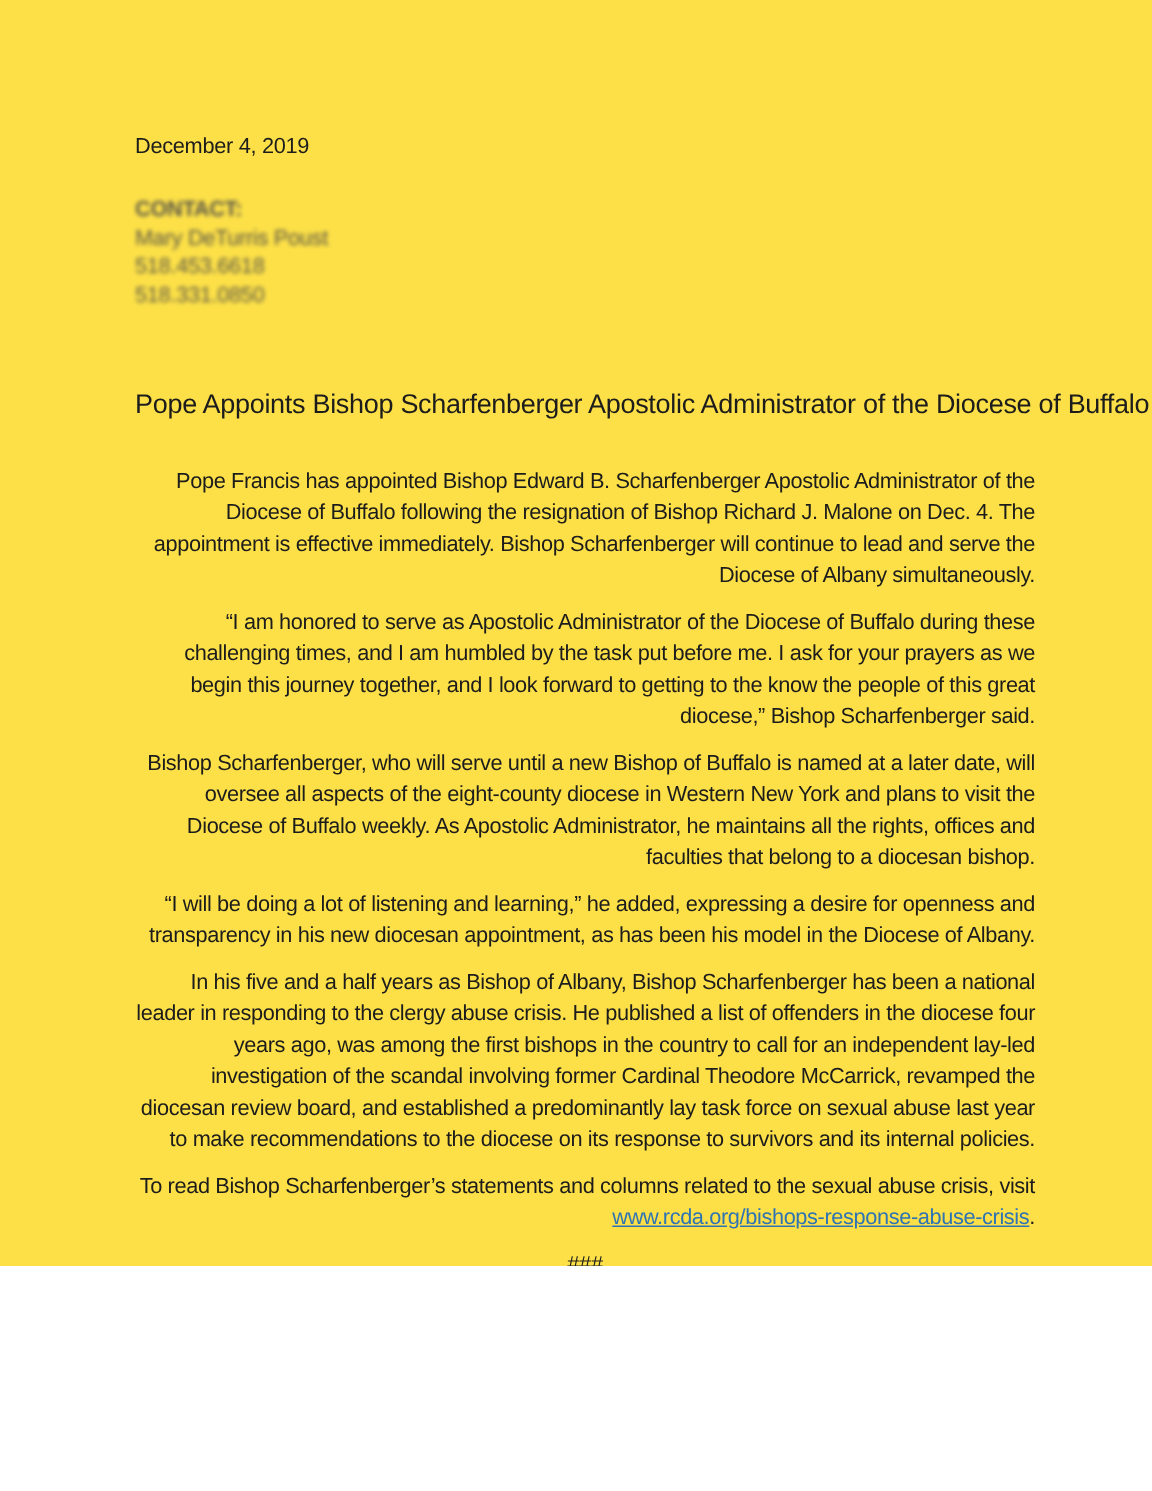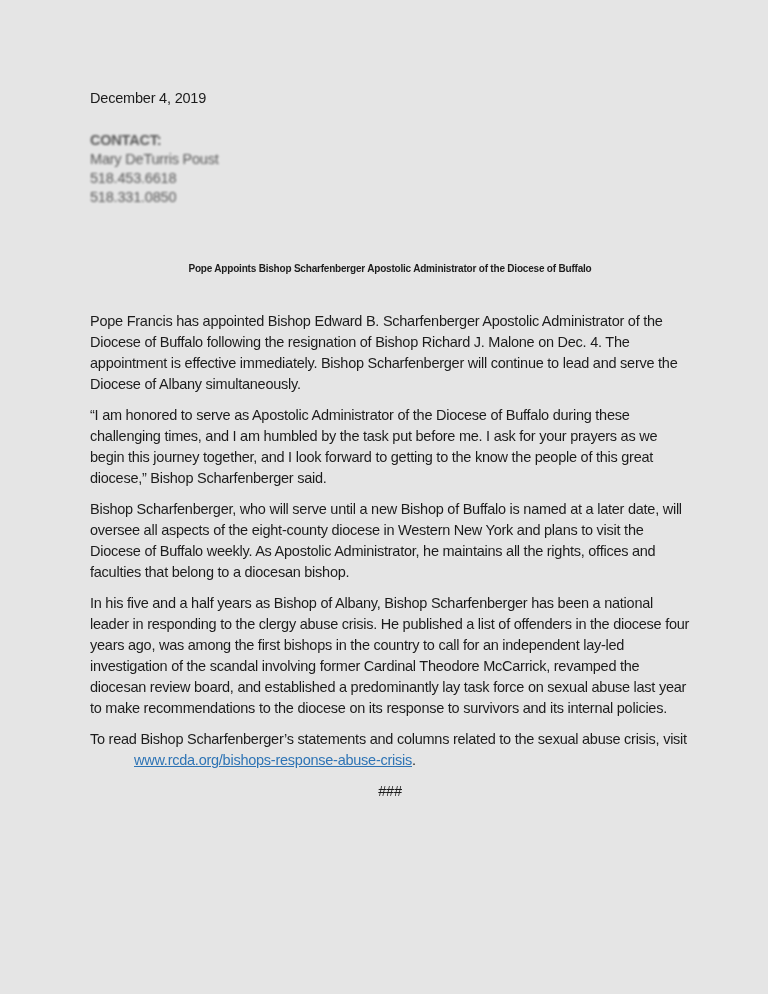--- a/index.html
+++ b/index.html
@@ -3,22 +3,22 @@
 <meta charset="utf-8">
 <style>
   html, body {
     margin: 0;
     padding: 0;
     background: #ffffff;
   }
   .page {
     position: relative;
     width: 768px;
-    height: 994px;
-    background: #e5e5e5;
+    height: 844px;
+    background: #fde047;
     overflow: hidden;
     font-family: "Liberation Sans", sans-serif;
     color: #1c1c1c;
   }
   .content {
     position: absolute;
     left: 90px;
     top: 88px;
     width: 600px;
   }
@@ -35,36 +35,36 @@
     color: #4a4a4a;
     filter: blur(1.3px);
     opacity: 0.9;
     margin: 0;
   }
   .contact-label {
     font-weight: bold;
   }
   .headline {
     margin: 52px 0 0 0;
-    font-size: 10px;
-    font-weight: bold;
+    font-size: 18px;
+    font-weight: normal;
     letter-spacing: -0.2px;
     line-height: 20px;
     text-align: center;
     white-space: nowrap;
   }
   .body-copy {
     margin-top: 32px;
   }
   .body-copy p {
     margin: 0 0 10px 0;
     font-size: 14.5px;
     letter-spacing: -0.25px;
     line-height: 21px;
-    text-align: left;
+    text-align: right;
   }
   a.doc-link {
     color: #2e74b5;
     text-decoration: underline;
     cursor: pointer;
     margin-left: 44px;
   }
   .end-mark {
     margin: 10px 0 0 0;
     font-size: 14.5px;
@@ -91,20 +91,21 @@
     <div class="headline">Pope Appoints Bishop Scharfenberger Apostolic Administrator of the Diocese of Buffalo</div>
 
     <div class="body-copy">
 
       <p>Pope Francis has appointed Bishop Edward B. Scharfenberger Apostolic Administrator of the Diocese of Buffalo following the resignation of Bishop Richard J. Malone on Dec. 4. The appointment is effective immediately. Bishop Scharfenberger will continue to lead and serve the Diocese of Albany simultaneously.</p>
 
       <p>“I am honored to serve as Apostolic Administrator of the Diocese of Buffalo during these challenging times, and I am humbled by the task put before me. I ask for your prayers as we begin this journey together, and I look forward to getting to the know the people of this great diocese,” Bishop Scharfenberger said.</p>
 
       <p>Bishop Scharfenberger, who will serve until a new Bishop of Buffalo is named at a later date, will oversee all aspects of the eight-county diocese in Western New York and plans to visit the Diocese of Buffalo weekly. As Apostolic Administrator, he maintains all the rights, offices and faculties that belong to a diocesan bishop.</p>
 
+      <p>“I will be doing a lot of listening and learning,” he added, expressing a desire for openness and transparency in his new diocesan appointment, as has been his model in the Diocese of Albany.</p>
 
       <p>In his five and a half years as Bishop of Albany, Bishop Scharfenberger has been a national leader in responding to the clergy abuse crisis. He published a list of offenders in the diocese four years ago, was among the first bishops in the country to call for an independent lay-led investigation of the scandal involving former Cardinal Theodore McCarrick, revamped the diocesan review board, and established a predominantly lay task force on sexual abuse last year to make recommendations to the diocese on its response to survivors and its internal policies.</p>
 
       <p><span>To read Bishop Scharfenberger’s statements and columns related to the sexual abuse crisis, visit </span><a class="doc-link">www.rcda.org/bishops-response-abuse-crisis</a><span>.</span></p>
 
 
       <div class="end-mark">###</div>
 
     </div>
   </div>

